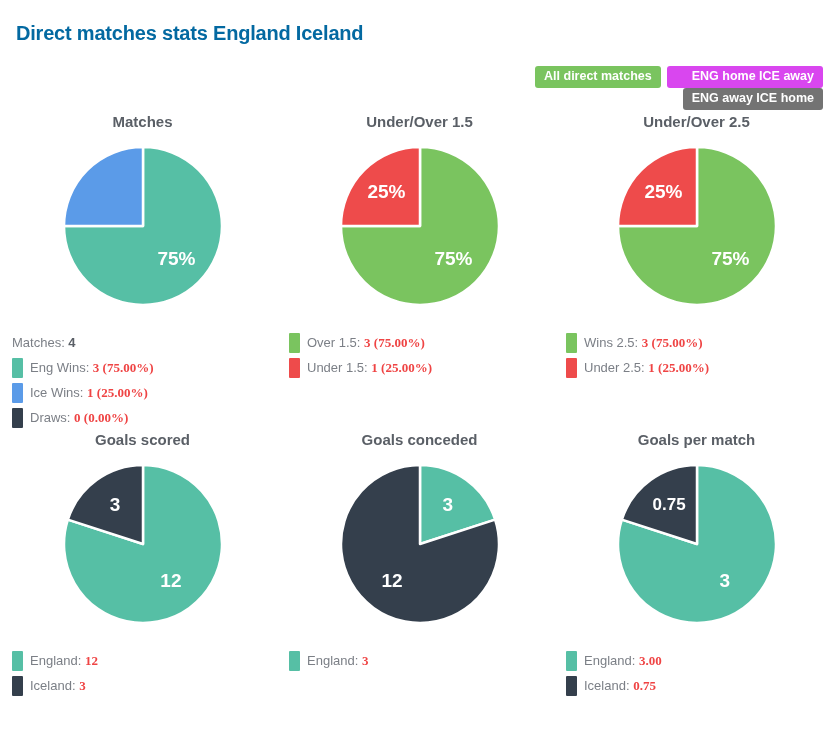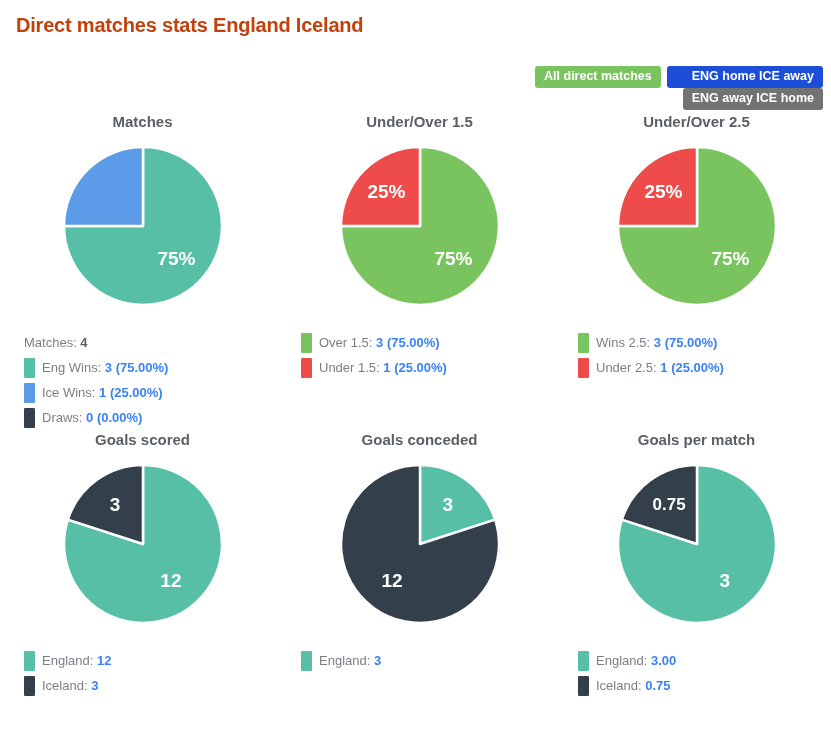--- a/index.html
+++ b/index.html
@@ -11,24 +11,24 @@
     width: 831px;
     height: 751px;
     font-family: "Liberation Sans", sans-serif;
     color: #6b6f76;
     overflow: hidden;
     position: relative;
   }
   .page-title {
     position: absolute;
     left: 16px;
-    top: 14px;
+    top: 22px;
     font-size: 20px;
     font-weight: bold;
-    color: #c2410c;
+    color: #0369a1;
     letter-spacing: -0.2px;
   }
   
   .filters {
     position: absolute;
     right: 8px;
     top: 66px;
     width: 420px;
     display: flex;
     flex-wrap: wrap;
@@ -92,47 +92,46 @@
     dominant-baseline: middle;
   }
   .slice-label.small { font-size: 17px; }
 
   
   .legend {
     padding: 12px 0 0 8px;
     font-size: 13px;
     line-height: 25px;
     color: #7b7f86;
-    margin-left: 12px;
   }
   .legend-row {
     display: flex;
     align-items: center;
     height: 25px;
   }
   .swatch {
     width: 11px;
     height: 20px;
     flex: 0 0 11px;
     margin-right: 7px;
     border-radius: 1px;
   }
   .legend-text { white-space: nowrap; }
-  .legend-text b { color: #3b82f6; font-weight: bold; }
+  .legend-text b { color: #ef4444; font-weight: bold; font-family: Liberation Serif, serif; }
   .plain-line { font-size: 13px; color: #7b7f86; height: 25px; line-height: 25px; }
   .plain-line b { color: #5a5f66; }
 </style>
 </head>
 <body>
 
 <div class="page-title">Direct matches stats England Iceland</div>
 
 <div class="filters" id="filters">
     <button class="filter-btn active" style="background: rgb(122, 196, 95);">All direct matches</button>
-    <button class="filter-btn inactive" style="background: #1d4ed8; padding-left: 25px;">ENG home ICE away</button>
+    <button class="filter-btn inactive" style="background: #d946ef; padding-left: 25px;">ENG home ICE away</button>
     <button class="filter-btn inactive" style="background: #737373;">ENG away ICE home</button>
   </div>
 
 <div class="grid" id="grid">
     <div class="row">
       <div class="cell">
         <div class="chart-title">Matches</div>
         <div class="pie-wrap">
           <svg class="pie" width="176" height="176" viewBox="0 0 176 176">
             <path d="M 88 88 L 88.00 9.00 A 79 79 0 1 1 9.00 88.00 Z" fill="#56bfa5" stroke="#ffffff" stroke-width="2.5" stroke-linejoin="round"></path>

